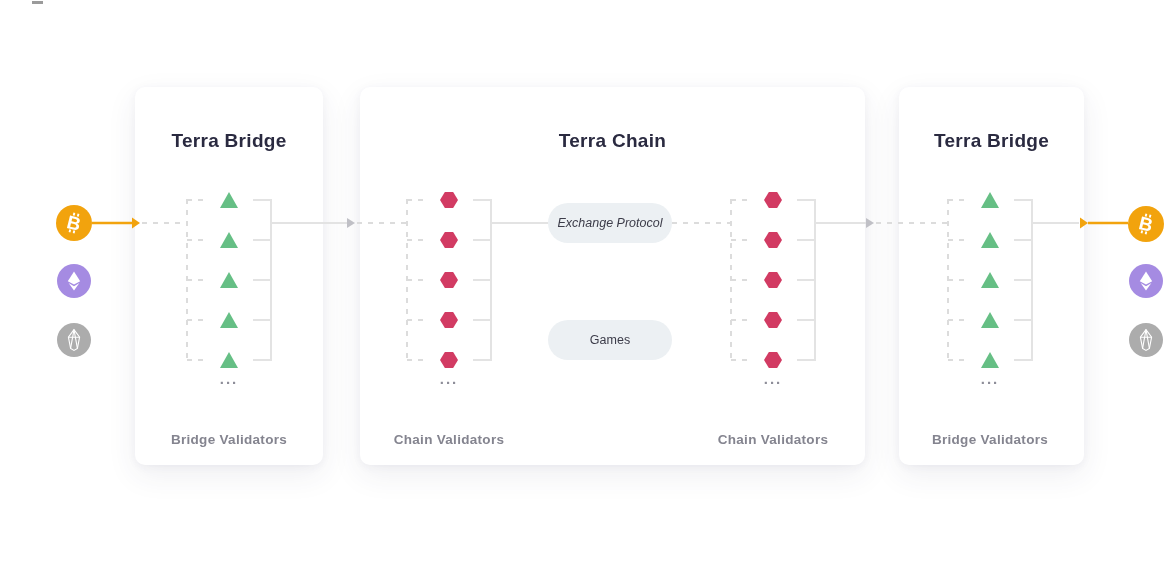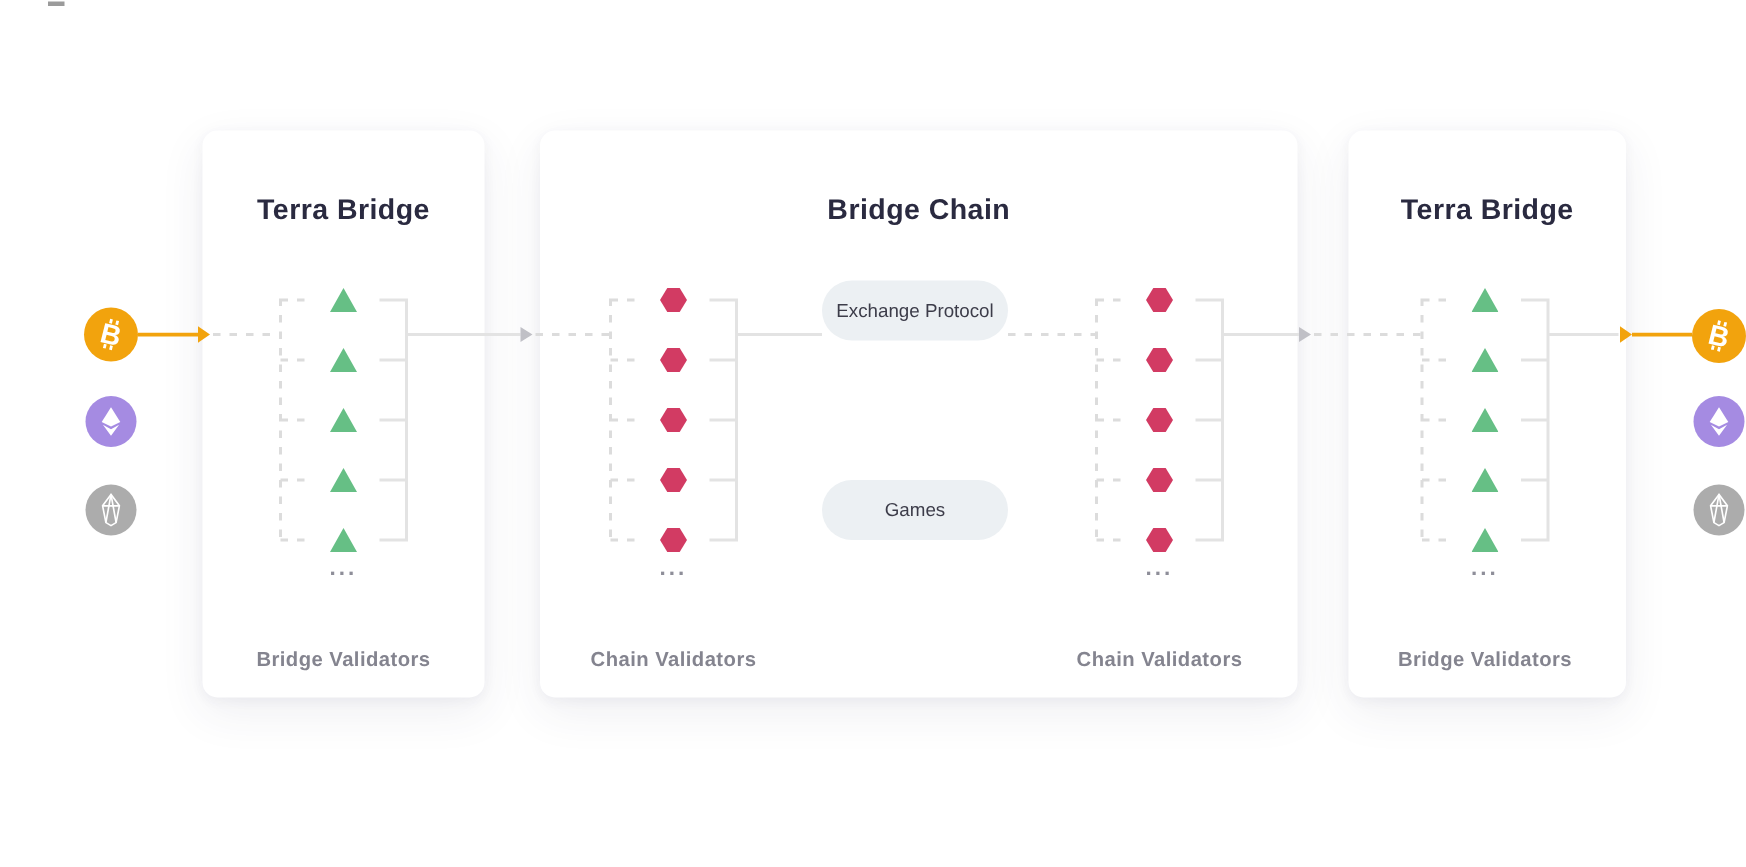--- a/index.html
+++ b/index.html
@@ -33,42 +33,42 @@
         color:var(--ellipsis-gray,#8e8e99);font-weight:700;font-size:15px;letter-spacing:2px;}
   #ell-1{left:157px;} #ell-2{left:377px;} #ell-3{left:701px;} #ell-4{left:918px;}
 
   .vlabel{position:absolute;top:432px;width:180px;text-align:center;z-index:3;
         font-size:13.5px;font-weight:700;letter-spacing:.3px;color:var(--label-gray,#84848f);}
   #vlab-1{left:107px;} #vlab-2{left:327px;} #vlab-3{left:651px;} #vlab-4{left:868px;}
 
   .pill{position:absolute;left:516px;width:124px;height:40px;border-radius:20px;z-index:3;
         background:var(--pill-bg,#ecf0f3);display:flex;align-items:center;justify-content:center;
         font-size:12.5px;color:var(--pill-text,#3c3c49);}
-  #pill-1{top:187px;} #pill-2{top:262px;} #pill-3{top:320px;text-align:right;}
+  #pill-1{top:203px;font-style:italic;} #pill-2{top:262px;} #pill-3{top:320px;text-align:right;}
 
   .coin{position:absolute;border-radius:50%;display:flex;align-items:center;justify-content:center;z-index:3;}
   .coin svg{display:block;}
   .coin-btc{width:36px;height:36px;background:var(--accent-orange,#f2a30d);}
   .coin-eth{width:34px;height:34px;background:var(--eth-purple,#a58be2);}
   .coin-eos{width:34px;height:34px;background:var(--eos-gray,#acacac);}
   #btc-l{left:24px;top:205px;} #eth-l{left:25px;top:264px;} #eos-l{left:25px;top:323px;}
   #btc-r{left:1096px;top:206px;} #eth-r{left:1097px;top:264px;} #eos-r{left:1097px;top:323px;}
 </style>
 </head>
 <body>
 
 <div id="stage">
 
   <div class="topmark"></div>
 
   <div class="card" id="card-left">
     <div class="card-title">Terra Bridge</div>
   </div>
   <div class="card" id="card-mid">
-    <div class="card-title">Bridge Chain</div>
+    <div class="card-title">Terra Chain</div>
   </div>
   <div class="card" id="card-right">
     <div class="card-title">Terra Bridge</div>
   </div>
 
   <svg class="wires" width="1164" height="578" viewBox="0 0 1164 578">
 
     <path class="ln-orange" d="M60 223 H100"></path>
     <polygon class="arr-orange" points="100,217.5 108,223 100,228.5"></polygon>
     <path class="ln-dash" d="M110 223 H155"></path>

